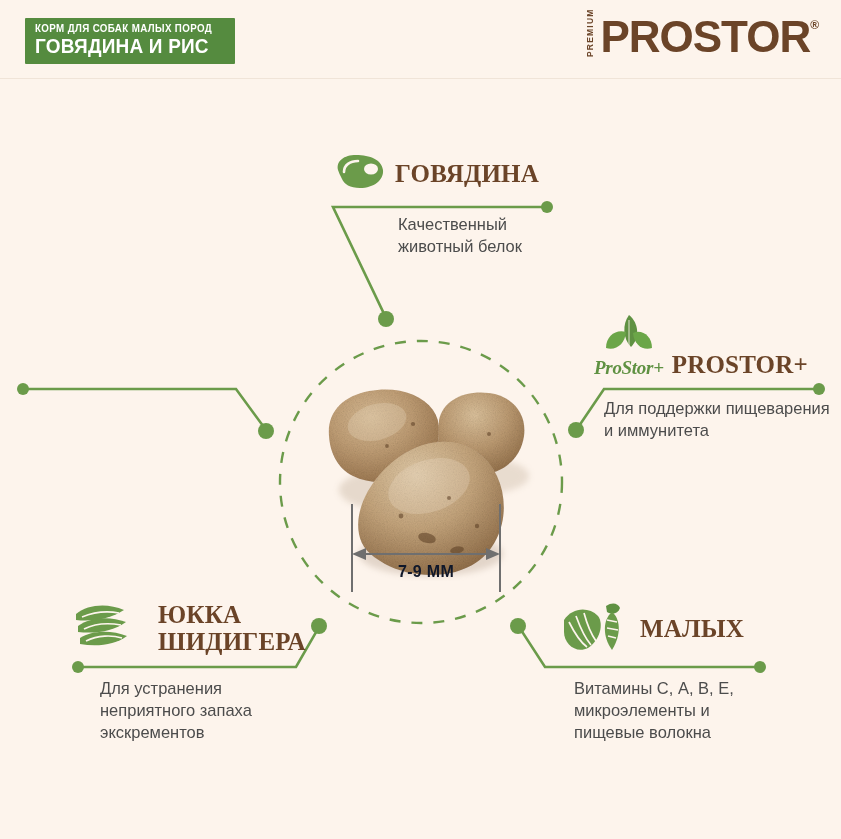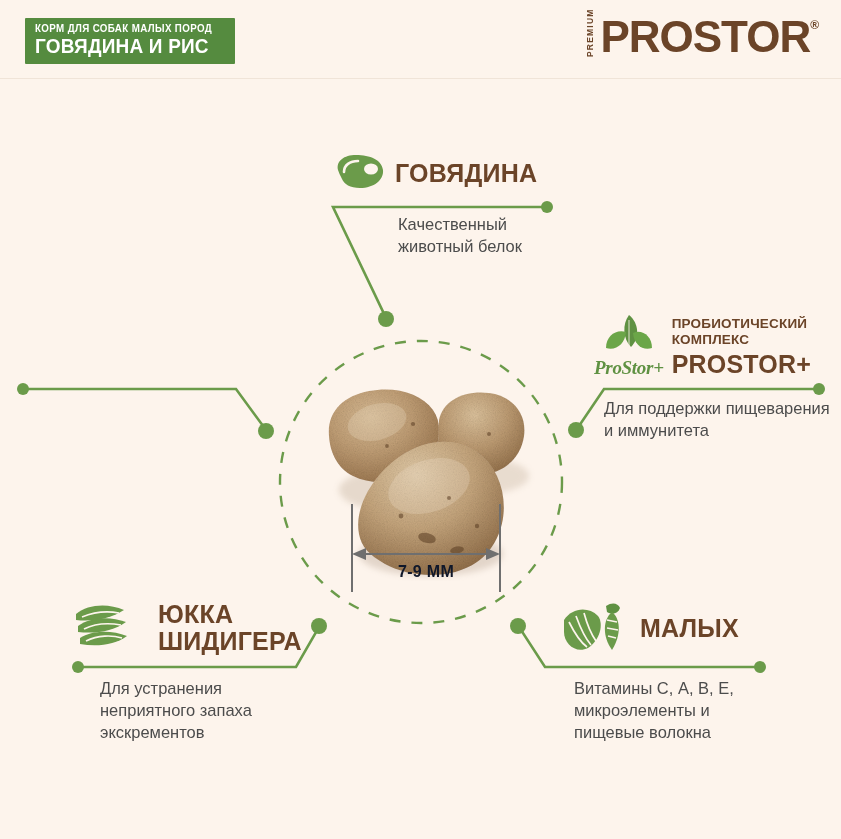--- a/index.html
+++ b/index.html
@@ -49,21 +49,21 @@
   .hdr-rule{position:absolute;left:0;top:78px;width:841px;height:1px;background:#f0e4d8;}
 
   
   svg.layer{position:absolute;left:0;top:0;width:841px;height:839px;pointer-events:none;}
 
   
   .feat{position:absolute;}
   .feat-title{
     color:#6b4428;font-weight:bold;letter-spacing:.2px;
     font-size:25px;line-height:27px;white-space:nowrap;
-    font-family:Liberation Sans, sans-serif;
+    font-family:Liberation Serif, serif;
   }
   .feat-desc{
     color:#4c4c4c;font-size:17px;line-height:22px;
     font-family:"Liberation Sans Narrow","Liberation Sans",sans-serif;
     transform:scaleX(.97);transform-origin:left top;
   }
   .kicker{
     color:#6b4428;font-size:13.5px;font-weight:bold;line-height:16px;
     letter-spacing:.2px;white-space:nowrap;
     font-family:"Liberation Sans", sans-serif;
@@ -226,22 +226,20 @@
       <div style="text-align:center;margin-right:8px;">
         <svg width="62" height="42" viewBox="0 0 62 42">
           <path d="M31,3 C41,11 42,26 33,35 C25,27 24,12 31,3 Z" fill="#5f9142"></path>
           <path d="M8,36 C8,24 18,17 28,20 C27,32 18,39 8,36 Z" fill="#6ba648"></path>
           <path d="M54,36 C54,24 44,17 35,21 C36,33 45,39 54,36 Z" fill="#6ba648"></path>
           <path d="M31,35 L31,8" stroke="#fdf4ec" stroke-width="1.4" opacity=".6"></path>
         </svg>
         <div class="prostor-word">ProStor+</div>
       </div>
       <div>
-        <div class="kicker" style="white-space:pre-line;">ПРОБИОТИЧЕСКИЙ
-КОМПЛЕКС</div>
         <div class="feat-title" style="margin-top:3px;">PROSTOR+</div>
       </div>
     </div>
     <div class="feat-desc" style="margin-top:20px;white-space:pre-line;margin-left:10px;">Для поддержки пищеварения
 и иммунитета</div>
   </div>
 
   <div class="feat" style="left:72px;top:600px;">
     <div class="row">
       <svg width="62" height="56" viewBox="0 0 62 56">

